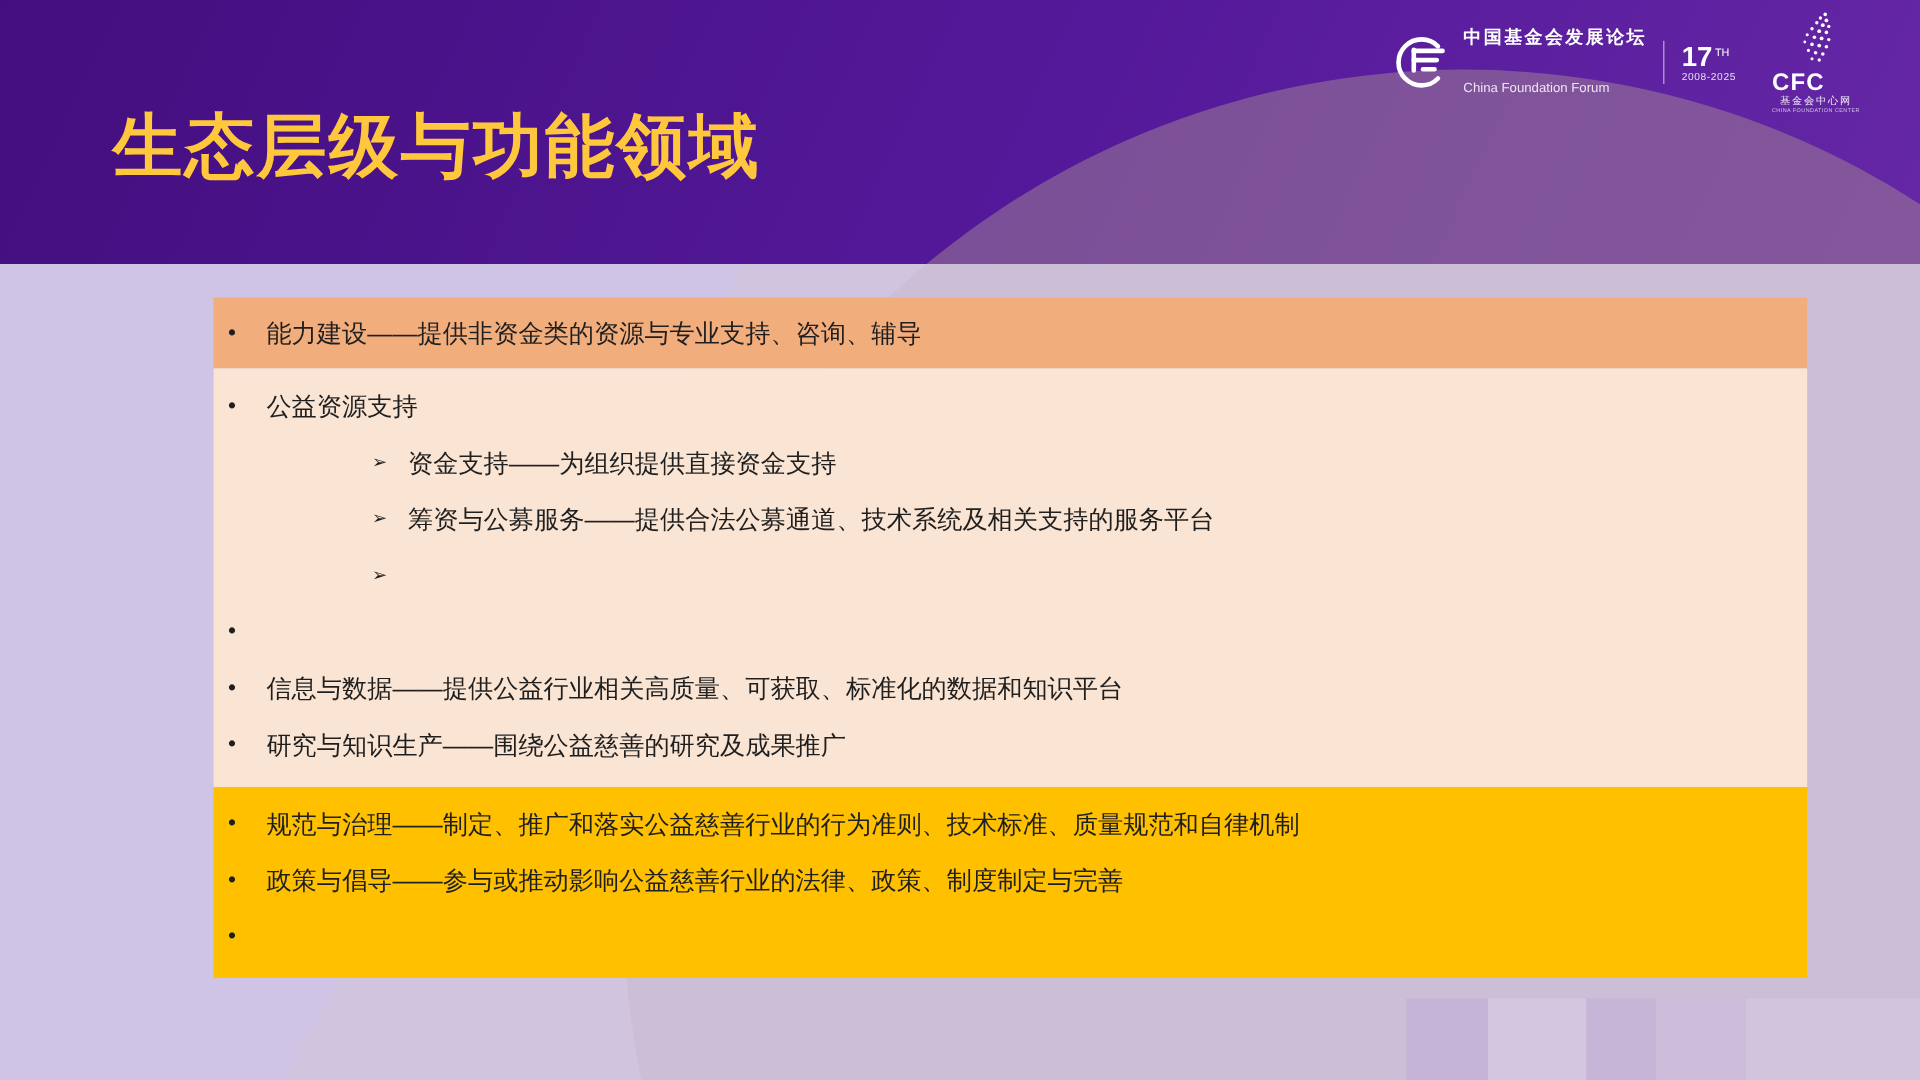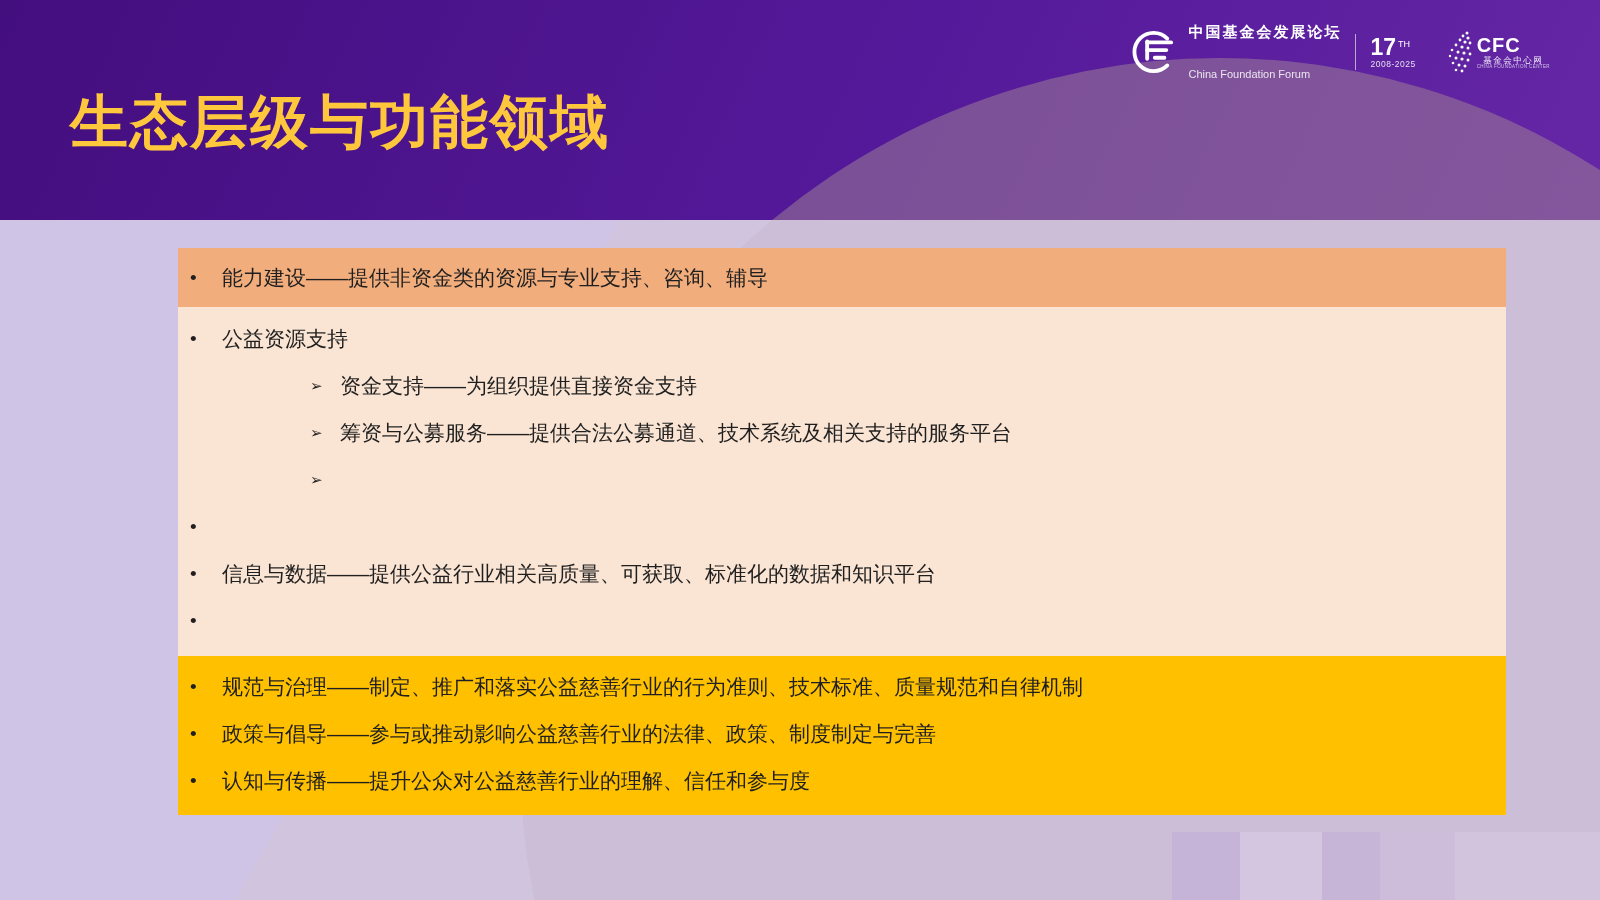--- a/index.html
+++ b/index.html
@@ -25,39 +25,39 @@
   .header{
     position:absolute;left:0;top:0;width:1600px;height:220px;
     background:linear-gradient(115deg,#430E7E 0%,#54199A 55%,#6527A5 100%);
     overflow:hidden;z-index:2;
   }
   .header-circle{
     position:absolute;left:520px;top:58px;width:1400px;height:1400px;
     border-radius:50%;background:rgba(168,140,148,0.48);
   }
   .slide-title{
-    position:absolute;left:70px;top:84px;
+    position:absolute;left:94px;top:84px;
     font-size:58px;font-weight:800;letter-spacing:2px;
     color:#FFC83C;white-space:nowrap;
   }
   
   .logo-cluster{
     position:absolute;top:26px;right:50px;height:52px;
     display:flex;align-items:center;gap:14px;color:#fff;
   }
   .cff-mark{width:46px;height:46px;flex:0 0 auto;}
   .cff-names{display:flex;flex-direction:column;line-height:1.25;}
   .cff-cn{font-size:15px;font-weight:700;letter-spacing:2px;}
   .cff-en{font-size:11px;color:rgba(255,255,255,.85);margin-top:26px;}
   .logo-divider{width:1px;height:36px;background:rgba(255,255,255,.6);}
   .edition{display:flex;flex-direction:column;line-height:1.05;}
   .edition-top{font-size:23px;font-weight:700;}
   .edition-top sup{font-size:9px;font-weight:400;margin-left:2px;}
   .edition-years{font-size:8.5px;color:rgba(255,255,255,.85);letter-spacing:.5px;}
-  .cfc-group{display:flex;align-items:center;gap:5px;margin-left:16px;}
+  .cfc-group{display:flex;align-items:center;gap:5px;margin-left:16px;flex-direction:column;}
   .cfc-dots{width:26px;height:44px;}
   .cfc-names{display:flex;flex-direction:column;line-height:1.1;}
   .cfc-abbr{font-size:20px;font-weight:800;letter-spacing:1px;}
   .cfc-cn{font-size:8.5px;letter-spacing:1.5px;color:rgba(255,255,255,.92);text-align:center;}
   .cfc-en{font-size:4.5px;letter-spacing:.4px;color:rgba(255,255,255,.7);}
   
   .content{
     position:absolute;left:178px;top:248px;width:1328px;z-index:3;
   }
   .block{width:100%;}
@@ -168,29 +168,29 @@
       </div>
       <div class="row lvl1">
         <span class="marker">•</span>
       </div>
       <div class="row lvl1">
         <span class="marker">•</span>
         <span class="txt">信息与数据——提供公益行业相关高质量、可获取、标准化的数据和知识平台</span>
       </div>
       <div class="row lvl1">
         <span class="marker">•</span>
+        <span class="txt">研究与知识生产——围绕公益慈善的研究及成果推广</span>
       </div>
     </div>
     <div class="block governance" style="background: rgb(255, 192, 0);">
       <div class="row lvl1">
         <span class="marker">•</span>
         <span class="txt">规范与治理——制定、推广和落实公益慈善行业的行为准则、技术标准、质量规范和自律机制</span>
       </div>
       <div class="row lvl1">
         <span class="marker">•</span>
         <span class="txt">政策与倡导——参与或推动影响公益慈善行业的法律、政策、制度制定与完善</span>
       </div>
       <div class="row lvl1">
         <span class="marker">•</span>
-        <span class="txt">认知与传播——提升公众对公益慈善行业的理解、信任和参与度</span>
       </div>
     </div>
   </div>
 
 </body></html>

